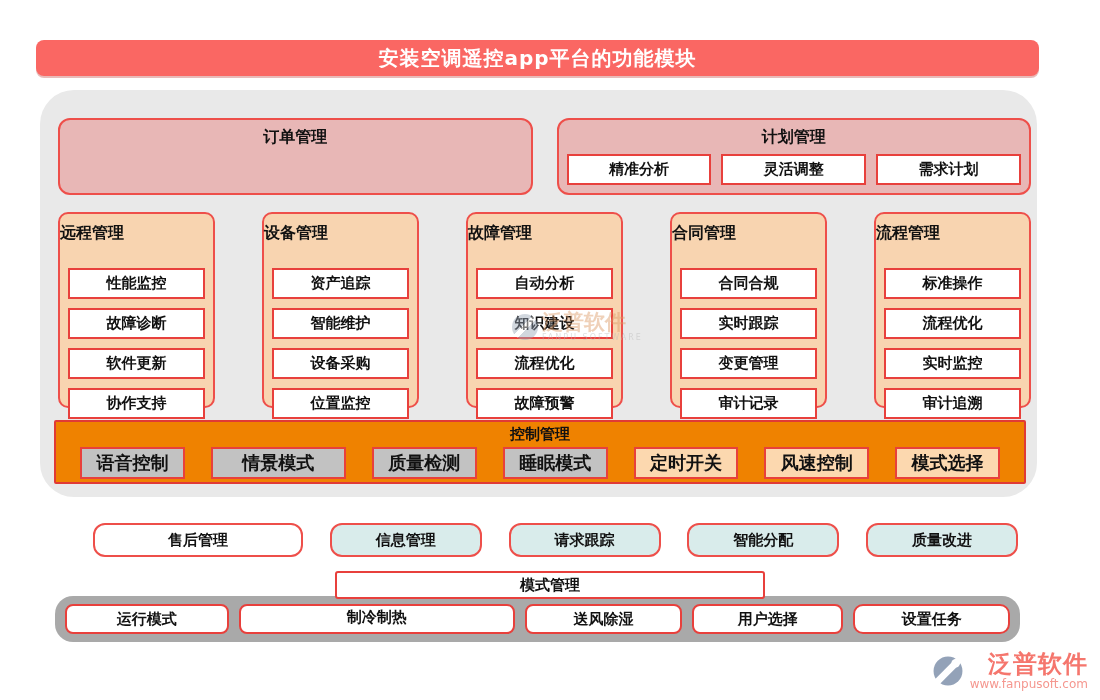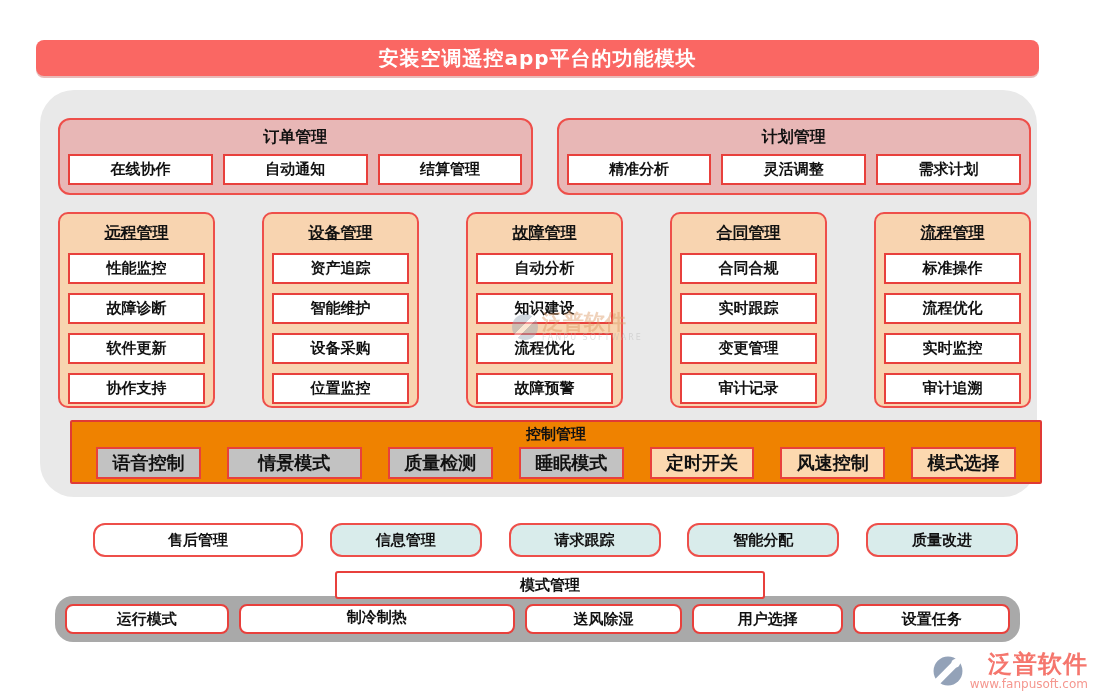--- a/index.html
+++ b/index.html
@@ -35,28 +35,28 @@
   }
   
   .cols{
     position:absolute;left:58px;top:212px;width:973px;height:196px;
     display:flex;justify-content:space-between;
   }
   .col{
     width:157px;background:#f8d4b0;border:2px solid #ee4f4a;border-radius:10px;
     box-sizing:border-box;
   }
-  .col-title{text-align:center;font-size:16px;padding:9px 0 9px 0;text-decoration:underline;}
+  .col-title{text-align:left;font-size:16px;padding:9px 0 24px 0;}
   .col-item{
     margin:0 8px 9px 8px;background:#ffffff;border:2px solid #e8403c;
     text-align:center;font-size:15px;padding:4px 0;
   }
   
   .control{
-    position:absolute;left:70px;top:420px;width:972px;height:64px;
+    position:absolute;left:54px;top:420px;width:972px;height:64px;
     background:#ef8200;border:2px solid #e03a35;box-sizing:border-box;border-radius:2px;
   }
   .control-title{text-align:center;font-size:15px;padding-top:3px;}
   .control-items{
     display:flex;gap:26px;padding:3px 24px 0 24px;
   }
   .ctl{
     flex:1;height:28px;line-height:28px;text-align:center;font-size:18px;
     border:2px solid #e8403c;
   }
@@ -90,21 +90,21 @@
     display:flex;gap:10px;padding:8px 10px 0 10px;
   }
   .bottom-items>div{
     height:26px;line-height:26px;text-align:center;font-size:15px;
     background:#ffffff;border:2px solid #e8403c;border-radius:8px;
   }
   .bottom-items>div:nth-child(1){flex:163;font-family:Liberation Serif, serif;}
   .bottom-items>div:nth-child(2){flex:278;font-family:Liberation Mono, monospace;}
   .bottom-items>div:nth-child(3){flex:157;}
   .bottom-items>div:nth-child(4){flex:150;}
-  .bottom-items>div:nth-child(5){flex:156;}
+  .bottom-items>div:nth-child(5){flex:156;border-radius:10px;}
   
   .watermark{
     position:absolute;left:512px;top:312px;z-index:5;opacity:.45;
     display:flex;align-items:flex-start;gap:4px;pointer-events:none;
   }
   .wm-circle{
     width:26px;height:26px;border-radius:50%;margin-top:2px;
     background:linear-gradient(135deg,#9aa7b8 44%,#ffffff 44%,#ffffff 56%,#9aa7b8 56%);
   }
   .wm-text{color:#dd9a66;font-size:21px;line-height:21px;}
@@ -121,25 +121,20 @@
 </head>
 <body>
 
 <div class="banner">安装空调遥控app平台的功能模块</div>
 
 <div class="panel"></div>
 
 <div class="top-row">
   <div class="group">
     <div class="group-title">订单管理</div>
-    <div class="group-items">
-      <div>在线协作</div>
-      <div>自动通知</div>
-      <div>结算管理</div>
-    </div>
   </div>
   <div class="group">
     <div class="group-title">计划管理</div>
     <div class="group-items">
       <div>精准分析</div>
       <div>灵活调整</div>
       <div>需求计划</div>
     </div>
   </div>
 </div>

